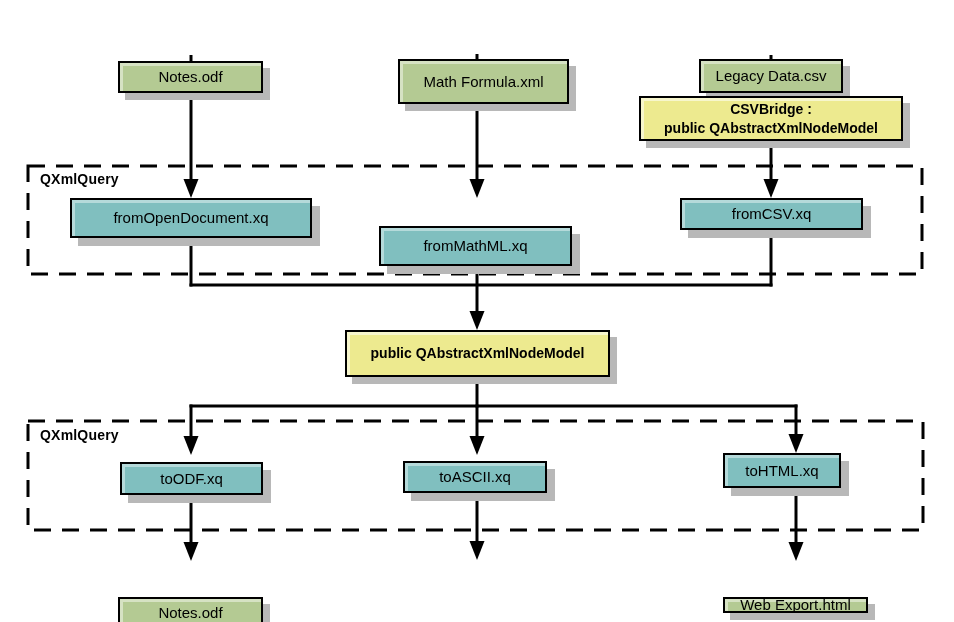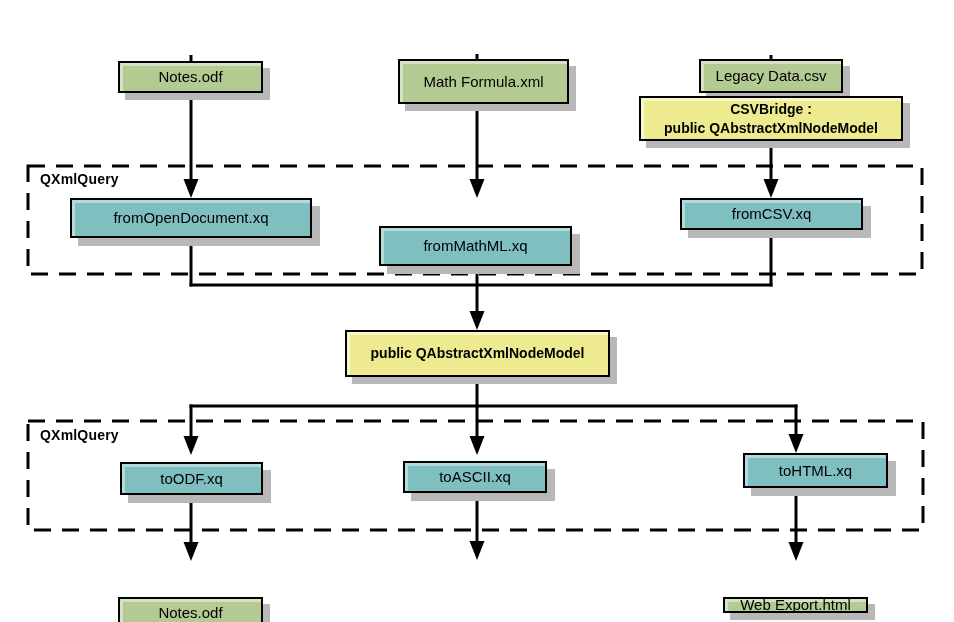--- a/index.html
+++ b/index.html
@@ -130,21 +130,21 @@
   <div class="node model" style="left:345px;top:330px;width:265px;height:47px;">
     <span>public QAbstractXmlNodeModel</span>
   </div>
 
   <div class="node query" style="left:120px;top:455px;width:143px;height:33px;margin-top:7px;">
     <span>toODF.xq</span>
   </div>
   <div class="node query" style="left:403px;top:455px;width:144px;height:32px;margin-top:6px;">
     <span>toASCII.xq</span>
   </div>
-  <div class="node query" style="left:743px;top:453px;width:145px;height:35px;justify-content:center;">
+  <div class="node query" style="left:723px;top:453px;width:118px;height:35px;justify-content:center;">
     <span>toHTML.xq</span>
   </div>
 
   <div class="node file" style="left:118px;top:561px;width:145px;height:32px;">
     <span>Notes.odf</span>
   </div>
   <div class="node file" style="left:723px;top:561px;width:145px;height:16px;">
     <span>Web Export.html</span>
   </div>
 

